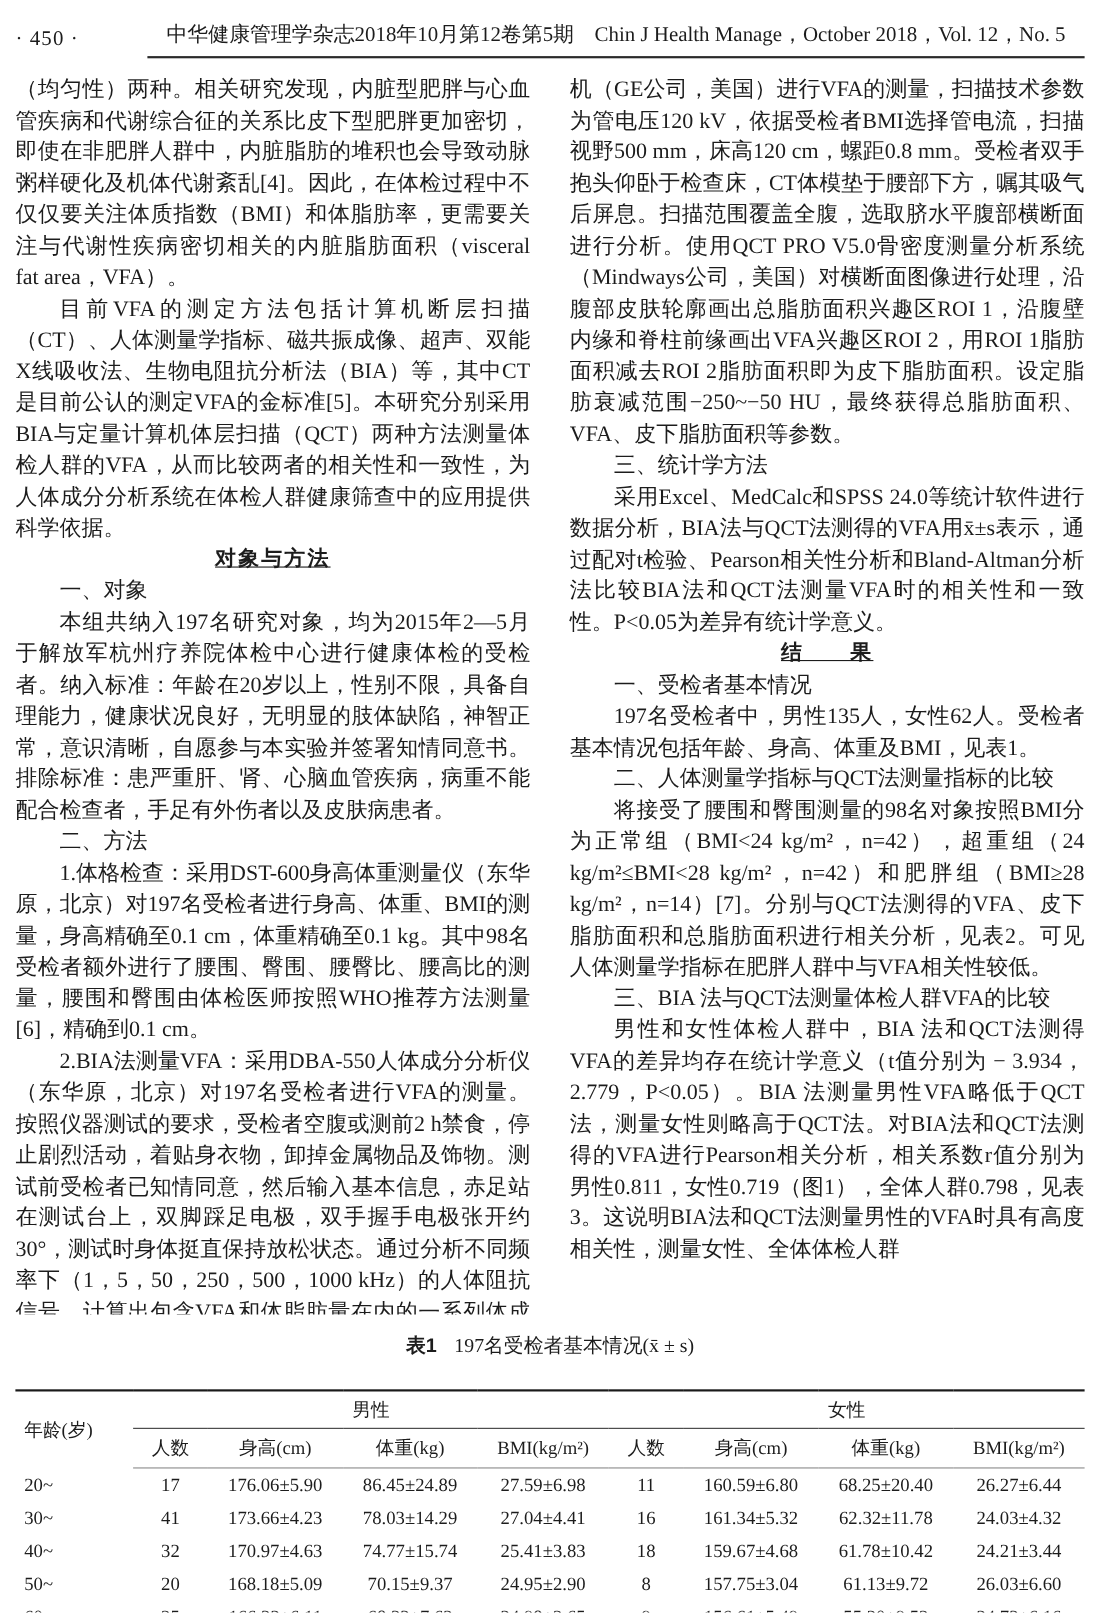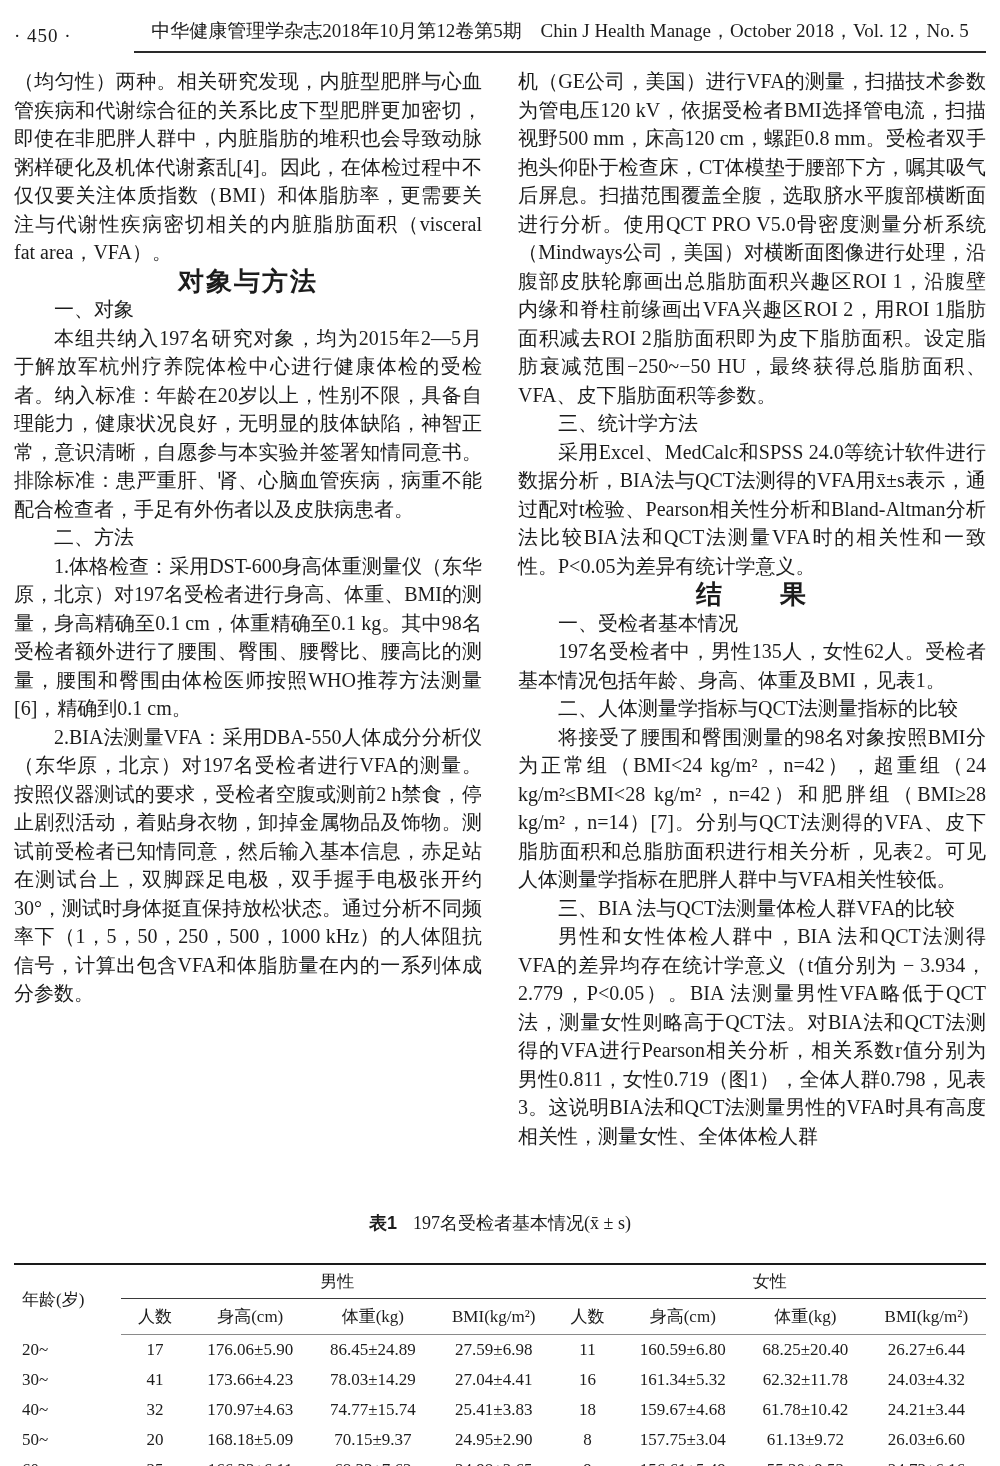--- a/index.html
+++ b/index.html
@@ -28,23 +28,23 @@
     font-size: 20px; line-height: 28.5px;
     text-align: justify;
     height: 1128px; overflow: hidden;
   }
   .col { flex: 1; min-width: 0; }
   .col p { margin: 0; text-indent: 2em; }
   .col p.cont { text-indent: 0; }
   .sub-heading { margin: 0; text-indent: 2em; }
   .sect-heading {
     font-family: "Liberation Sans", "DejaVu Sans", sans-serif;
-    font-weight: bold; font-size: 26px;
+    font-weight: bold; font-size: 19px;
     text-align: center; text-indent: 0 !important;
-    margin: 26px 0 30px 0; letter-spacing: 2px;
+    margin: 26px 0 30px 0; letter-spacing: 2px; text-decoration: underline;
   }
 
   
   .table-section { margin-top: 16px; }
   .table-title { text-align: center; font-size: 18px; margin-bottom: 28px; }
   .table-title .tbl-label {
     font-family: "Liberation Sans", "DejaVu Sans", sans-serif;
     font-weight: bold; margin-right: 16px;
   }
   table.stat {
@@ -70,20 +70,21 @@
     <span class="journal-line">
       <span class="cn">中华健康管理学杂志2018年10月第12卷第5期</span>
       <span class="en">Chin J Health Manage，October 2018，Vol. 12，No. 5</span>
     </span>
   </div>
 
   <div class="columns">
 
     <div class="col">
       <p class="cont">（均匀性）两种。相关研究发现，内脏型肥胖与心血管疾病和代谢综合征的关系比皮下型肥胖更加密切，即使在非肥胖人群中，内脏脂肪的堆积也会导致动脉粥样硬化及机体代谢紊乱[4]。因此，在体检过程中不仅仅要关注体质指数（BMI）和体脂肪率，更需要关注与代谢性疾病密切相关的内脏脂肪面积（visceral fat area，VFA）。</p>
+      <p>目前VFA的测定方法包括计算机断层扫描（CT）、人体测量学指标、磁共振成像、超声、双能X线吸收法、生物电阻抗分析法（BIA）等，其中CT是目前公认的测定VFA的金标准[5]。本研究分别采用BIA与定量计算机体层扫描（QCT）两种方法测量体检人群的VFA，从而比较两者的相关性和一致性，为人体成分分析系统在体检人群健康筛查中的应用提供科学依据。</p>
       <p class="sect-heading">对象与方法</p>
       <p class="sub-heading">一、对象</p>
       <p>本组共纳入197名研究对象，均为2015年2—5月于解放军杭州疗养院体检中心进行健康体检的受检者。纳入标准：年龄在20岁以上，性别不限，具备自理能力，健康状况良好，无明显的肢体缺陷，神智正常，意识清晰，自愿参与本实验并签署知情同意书。排除标准：患严重肝、肾、心脑血管疾病，病重不能配合检查者，手足有外伤者以及皮肤病患者。</p>
       <p class="sub-heading">二、方法</p>
       <p>1.体格检查：采用DST-600身高体重测量仪（东华原，北京）对197名受检者进行身高、体重、BMI的测量，身高精确至0.1 cm，体重精确至0.1 kg。其中98名受检者额外进行了腰围、臀围、腰臀比、腰高比的测量，腰围和臀围由体检医师按照WHO推荐方法测量[6]，精确到0.1 cm。</p>
       <p>2.BIA法测量VFA：采用DBA-550人体成分分析仪（东华原，北京）对197名受检者进行VFA的测量。按照仪器测试的要求，受检者空腹或测前2 h禁食，停止剧烈活动，着贴身衣物，卸掉金属物品及饰物。测试前受检者已知情同意，然后输入基本信息，赤足站在测试台上，双脚踩足电极，双手握手电极张开约30°，测试时身体挺直保持放松状态。通过分析不同频率下（1，5，50，250，500，1000 kHz）的人体阻抗信号，计算出包含VFA和体脂肪量在内的一系列体成分参数。</p>
 
     </div>
 
     <div class="col">

